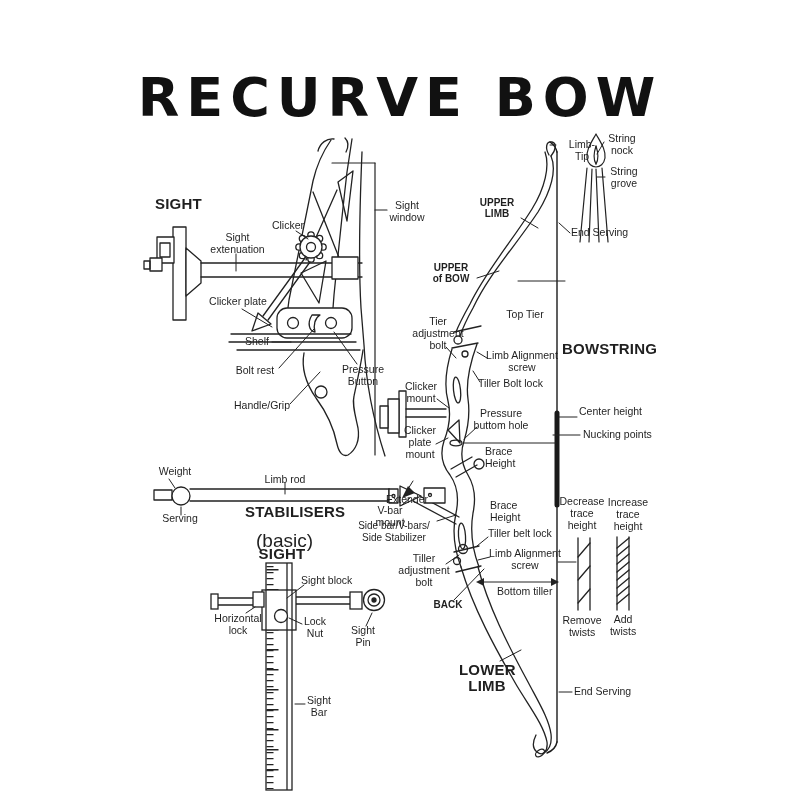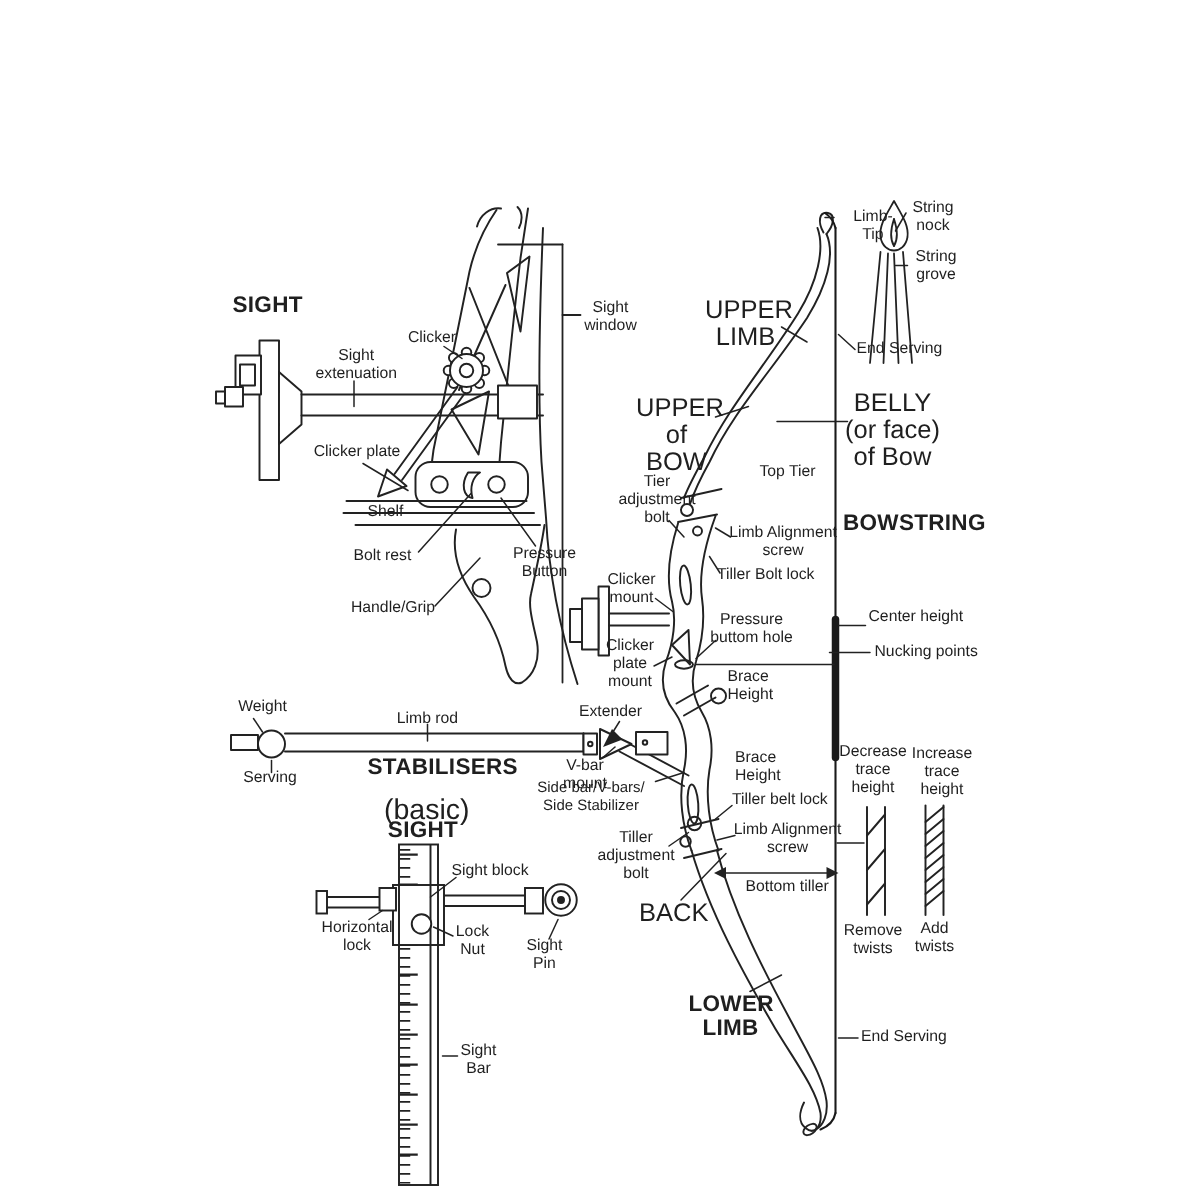--- a/index.html
+++ b/index.html
@@ -6,21 +6,21 @@
   .stage{position:relative;width:800px;height:800px;background:#fff;overflow:hidden;
          font-family:"Liberation Sans",sans-serif;color:#1a1a1a;}
   .stage svg{position:absolute;left:0;top:0;}
   .title{position:absolute;left:0;right:0;top:66px;text-align:center;
          font-family:"DejaVu Sans","Liberation Sans",sans-serif;font-weight:800;
          font-size:54px;letter-spacing:7px;color:#111;}
   .lbl{position:absolute;font-size:10.5px;line-height:1.12;white-space:pre-line;
        text-align:center;color:#1f1f1f;}
   .la{text-align:left;}
   .hd{font-size:15px;font-weight:bold;line-height:1.05;letter-spacing:.2px;}
-  .hd2{font-size:17px;font-weight:normal;line-height:1.05;}
+  .hd2{font-size:10px;font-weight:bold;line-height:1.05;}
   .fs13{font-size:19px;}
   .fs9{font-size:10px;line-height:1.15;}
 </style>
 </head>
 <body>
 
 <div class="stage">
 
 <svg width="800" height="800" viewBox="0 0 800 800">
 
@@ -240,20 +240,21 @@
     <path d="M500,661 L521,650"></path>
     <path d="M559,692 H572"></path>
     <path d="M304,585 L287,598"></path>
     <path d="M246,613 L255,607"></path>
     <path d="M302,624 L289,618"></path>
     <path d="M366,626 L372,613"></path>
     <path d="M295,704 H305"></path>
   </g>
 </svg>
 
+  <div class="title">RECURVE BOW</div>
 
   <div class="lbl hd la" style="left:155px;top:196px;width:52px">SIGHT</div>
   <div class="lbl" style="left:190px;top:232px;width:95px">Sight
 extenuation</div>
   <div class="lbl" style="left:266px;top:220px;width:44px">Clicker</div>
   <div class="lbl" style="left:383px;top:200px;width:48px">Sight
 window</div>
   <div class="lbl" style="left:206px;top:296px;width:64px">Clicker plate</div>
   <div class="lbl" style="left:240px;top:336px;width:34px">Shelf</div>
   <div class="lbl" style="left:228px;top:365px;width:54px">Bolt rest</div>
@@ -264,23 +265,20 @@
 LIMB</div>
   <div class="lbl" style="left:556px;top:139px;width:52px">Limb-
 Tip</div>
   <div class="lbl" style="left:601px;top:133px;width:42px">String
 nock</div>
   <div class="lbl" style="left:603px;top:166px;width:42px">String
 grove</div>
   <div class="lbl la" style="left:571px;top:227px;width:60px">End Serving</div>
   <div class="lbl hd2" style="left:424px;top:263px;width:54px">UPPER
 of BOW</div>
-  <div class="lbl hd2" style="left:563px;top:260px;width:64px">BELLY
-(or face)
-of Bow</div>
   <div class="lbl" style="left:502px;top:309px;width:46px">Top Tier</div>
   <div class="lbl" style="left:412px;top:316px;width:52px">Tier
 adjustment
 bolt</div>
   <div class="lbl" style="left:486px;top:350px;width:72px">Limb Alignment
 screw</div>
   <div class="lbl la" style="left:478px;top:378px;width:68px">Tiller Bolt lock</div>
   <div class="lbl hd la" style="left:562px;top:341px;width:86px">BOWSTRING</div>
   <div class="lbl" style="left:399px;top:381px;width:44px">Clicker
 mount</div>
@@ -291,21 +289,21 @@
 mount</div>
   <div class="lbl la" style="left:579px;top:406px;width:68px">Center height</div>
   <div class="lbl la" style="left:583px;top:429px;width:72px">Nucking points</div>
   <div class="lbl la" style="left:485px;top:446px;width:60px">Brace Height</div>
   <div class="lbl" style="left:156px;top:466px;width:38px">Weight</div>
   <div class="lbl" style="left:261px;top:474px;width:48px">Limb rod</div>
   <div class="lbl" style="left:153px;top:513px;width:54px">Serving</div>
   <div class="lbl hd" style="left:245px;top:504px;width:80px">STABILISERS</div>
   <div class="lbl fs13" style="left:256px;top:530px;width:52px">(basic)</div>
   <div class="lbl hd" style="left:256px;top:546px;width:52px">SIGHT</div>
-  <div class="lbl" style="left:384px;top:469px;width:46px">Extender</div>
+  <div class="lbl" style="left:384px;top:494px;width:46px">Extender</div>
   <div class="lbl" style="left:362px;top:505px;width:56px">V-bar mount</div>
   <div class="lbl fs9" style="left:350px;top:520px;width:88px">Side bar/V-bars/
 Side Stabilizer</div>
   <div class="lbl la" style="left:490px;top:500px;width:60px">Brace Height</div>
   <div class="lbl la" style="left:488px;top:528px;width:64px">Tiller belt lock</div>
   <div class="lbl" style="left:489px;top:548px;width:72px">Limb Alignment
 screw</div>
   <div class="lbl" style="left:398px;top:553px;width:52px">Tiller
 adjustment
 bolt</div>

